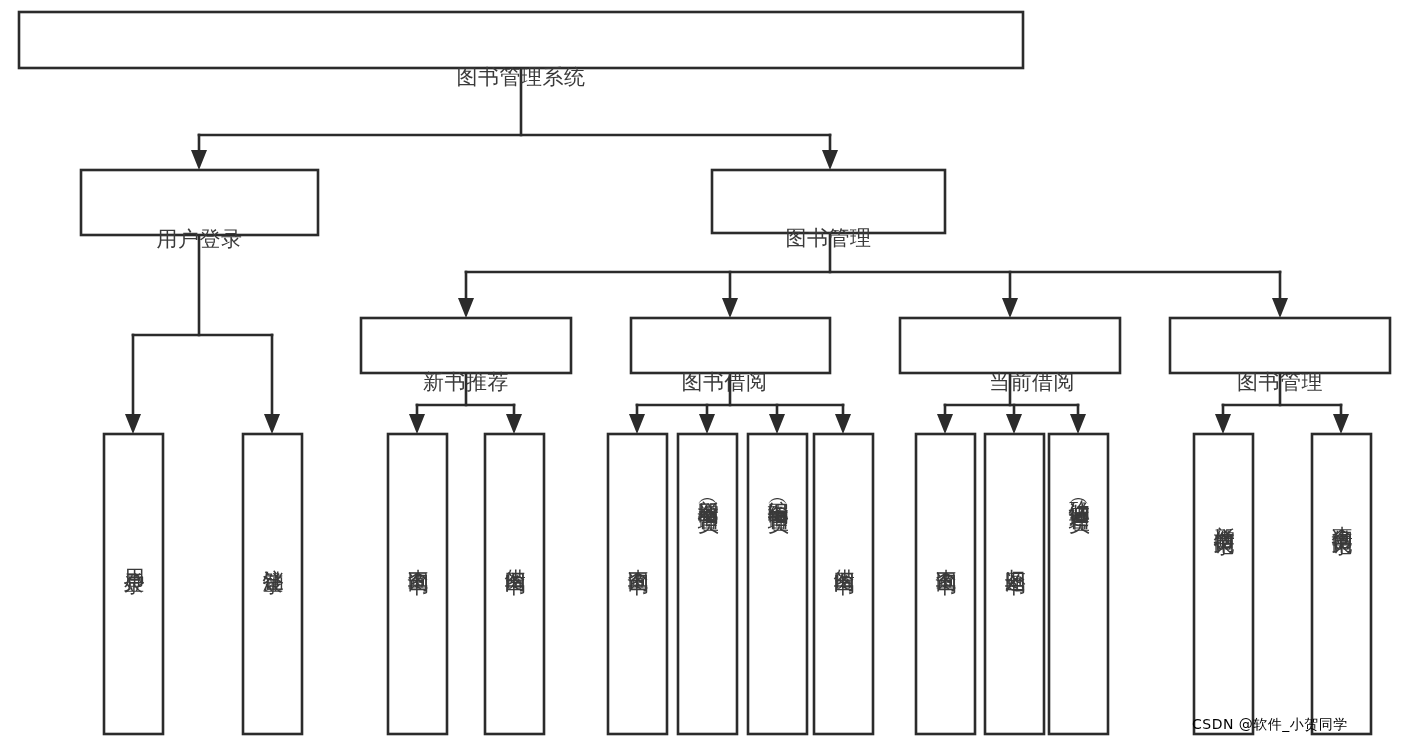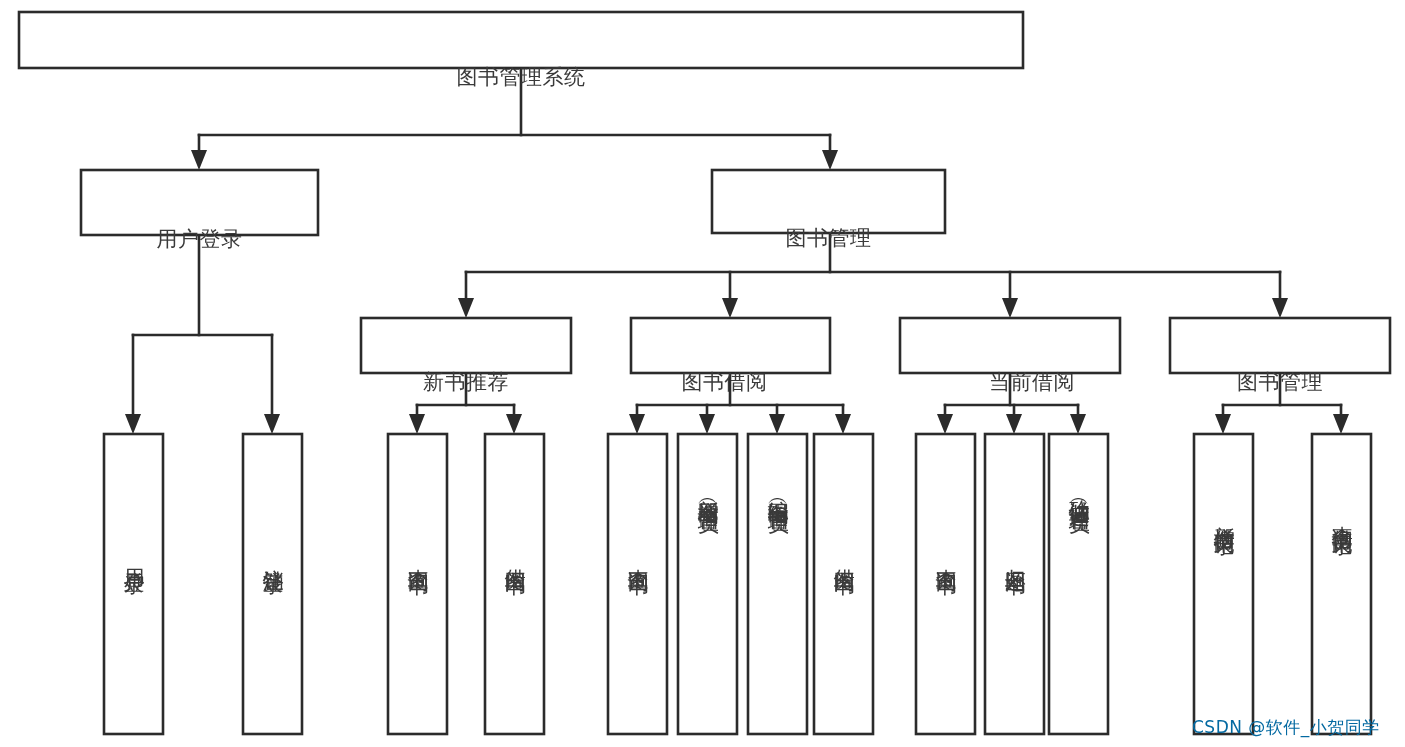--- a/index.html
+++ b/index.html
@@ -62,22 +62,22 @@
     writing-mode: vertical-rl;
     text-orientation: upright;
     font-size: 21px;
     line-height: 1.3;
     letter-spacing: 2px;
     padding-top: 6px;
     justify-content: flex-start;
   }
   .watermark {
     position: absolute;
-    color: #0369a1;
-    font-size: 17px;
+    color: #000000;
+    font-size: 14px;
     font-family: "DejaVu Sans", "Liberation Sans", sans-serif;
     white-space: nowrap;
     letter-spacing: 0.5px;
   }
 </style>
 </head>
 <body>
 
 <div id="diagram-root">
 

